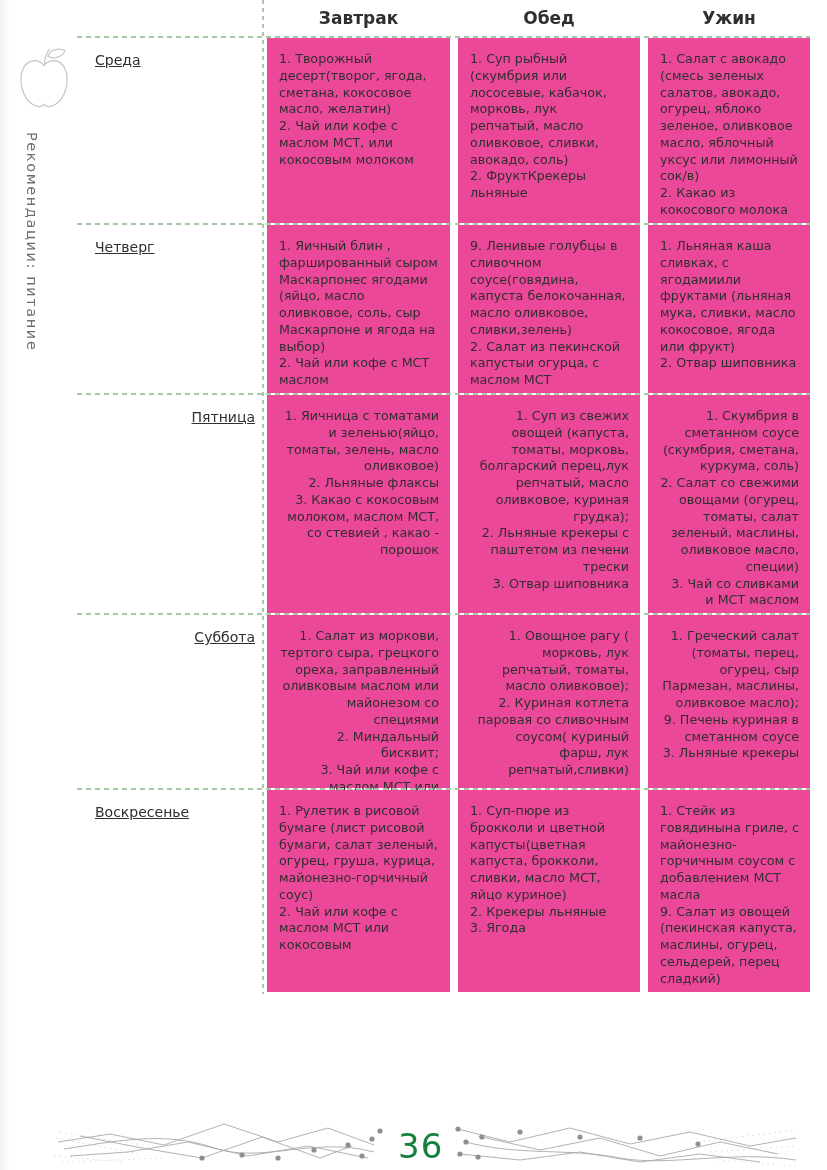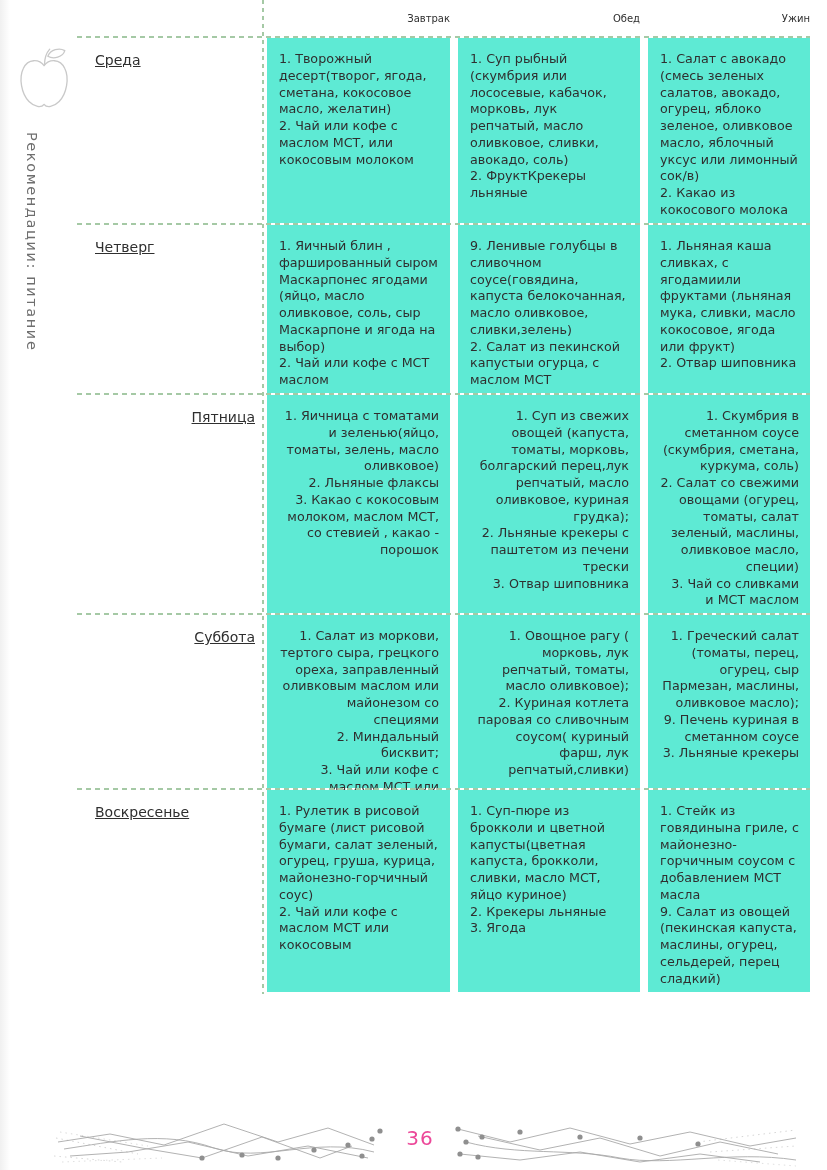--- a/index.html
+++ b/index.html
@@ -31,32 +31,32 @@
     background:repeating-linear-gradient(90deg,#a5c9a5 0 5px, transparent 5px 9px);
   }
   
   .table{ position:absolute; left:77px; top:0; width:733px; display:flex; flex-direction:column; }
   .row{ display:flex; align-items:stretch; }
   .row.header{ height:36px; align-items:center; }
   .c-day   { width:186px; box-sizing:border-box; padding:14px 8px 0 18px; font-size:14px;text-decoration:underline; }
   .c-b     { width:183px; margin-left:4px; }
   .c-l     { width:182px; margin-left:8px; }
   .c-d     { width:162px; margin-left:8px; }
-  .hcell   { text-align:right; font-size:10px; }
+  .hcell   { text-align:center; font-size:17px;font-weight:bold; }
   .cell{
-    box-sizing:border-box; background:#5eead4;
+    box-sizing:border-box; background:#ec4899;
     padding:13px 11px 12px 12px;
     font-size:12.7px; line-height:1.32; white-space:pre-line;
   }
   .r0{ height:185px; } .r1{ height:168px; } .r2{ height:218px;text-align:right; }
   .r3{ height:173px;text-align:right; } .r4{ height:202px; }
   
   .page-number{
     position:absolute; left:398px; top:1126px; width:44px;
-    text-align:center; font-size:20px; letter-spacing:1px; color:#ec4899;
+    text-align:center; font-size:34px; letter-spacing:1px; color:#15803d;
   }
   .deco{ position:absolute; top:1112px; }
   .deco.left{ left:52px; }
   .deco.right{ left:448px; }
 </style>
 </head>
 <body>
 
 <div class="page">
 

